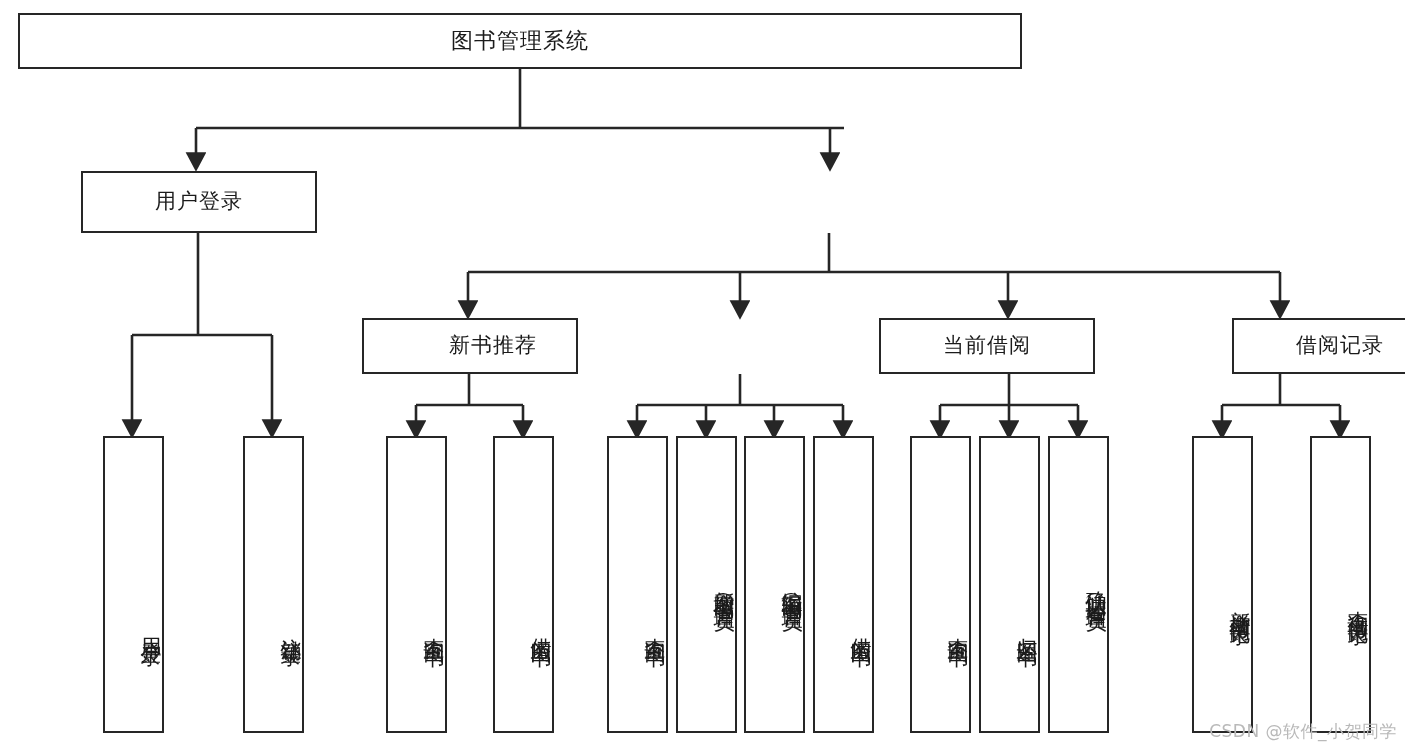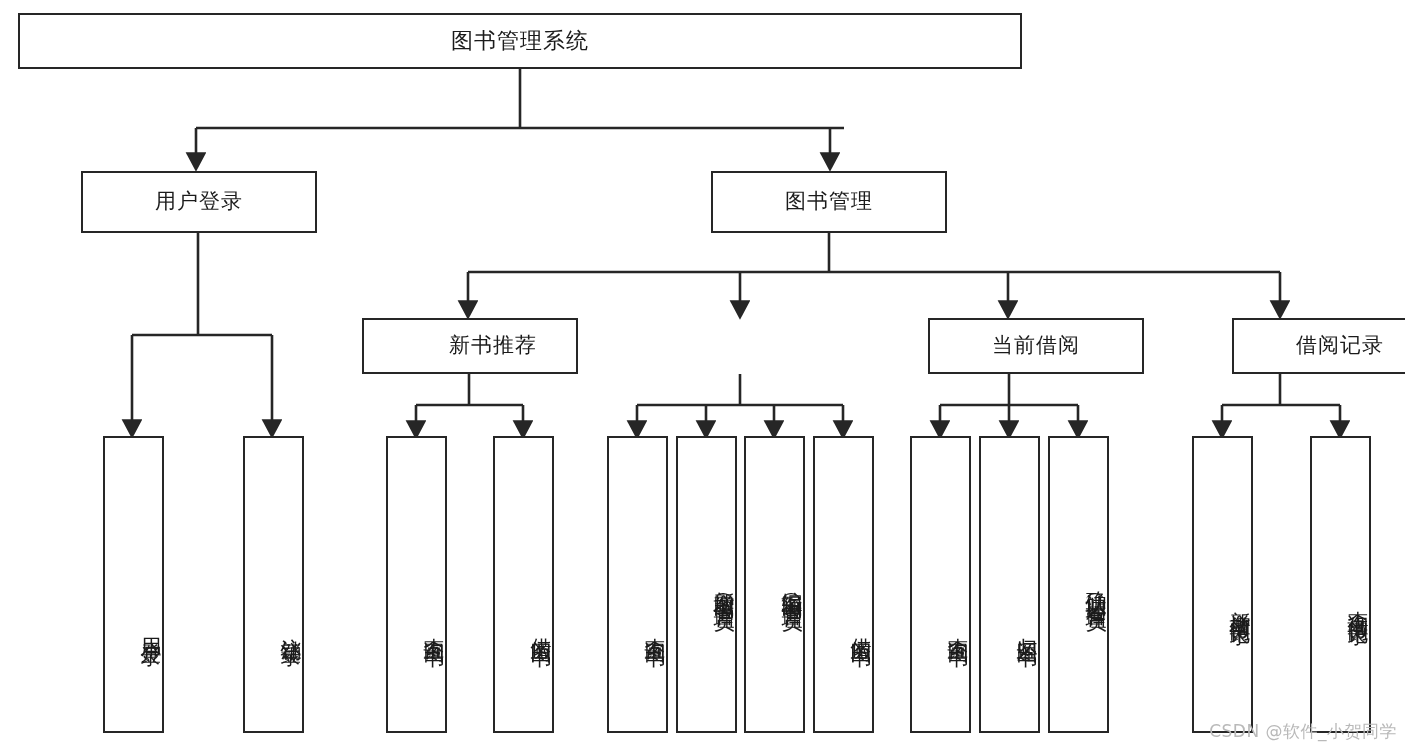--- a/index.html
+++ b/index.html
@@ -140,28 +140,25 @@
     </g>
   </svg>
 
   <div class="node-box horiz root" style="left:18px; top:13px; width:1004px; height:56px;">
     <span class="node-label">图书管理系统</span>
   </div>
 
   <div class="node-box horiz" style="left:81px; top:171px; width:236px; height:62px;">
     <span class="node-label">用户登录</span>
   </div>
-  <div class="node-box horiz" style="left:711px; top:171px; width:236px; height:62px;">
-    <span class="node-label">图书管理</span>
-  </div>
 
   <div class="node-box horiz" style="left:362px; top:318px; width:216px; height:56px;padding-left:46px;">
     <span class="node-label">新书推荐</span>
   </div>
-  <div class="node-box horiz" style="left:928px; top:318px; width:216px; height:56px;">
+  <div class="node-box horiz" style="left:879px; top:318px; width:216px; height:56px;">
     <span class="node-label">当前借阅</span>
   </div>
   <div class="node-box horiz" style="left:1232px; top:318px; width:216px; height:56px;">
     <span class="node-label">借阅记录</span>
   </div>
 
   <div class="node-box vert" style="left:103px; top:436px; width:61px; height:297px; padding-top:84px;">
     <span class="node-label">用户登录</span>
   </div>
   <div class="node-box vert" style="left:243px; top:436px; width:61px; height:297px; padding-top:84px;">

